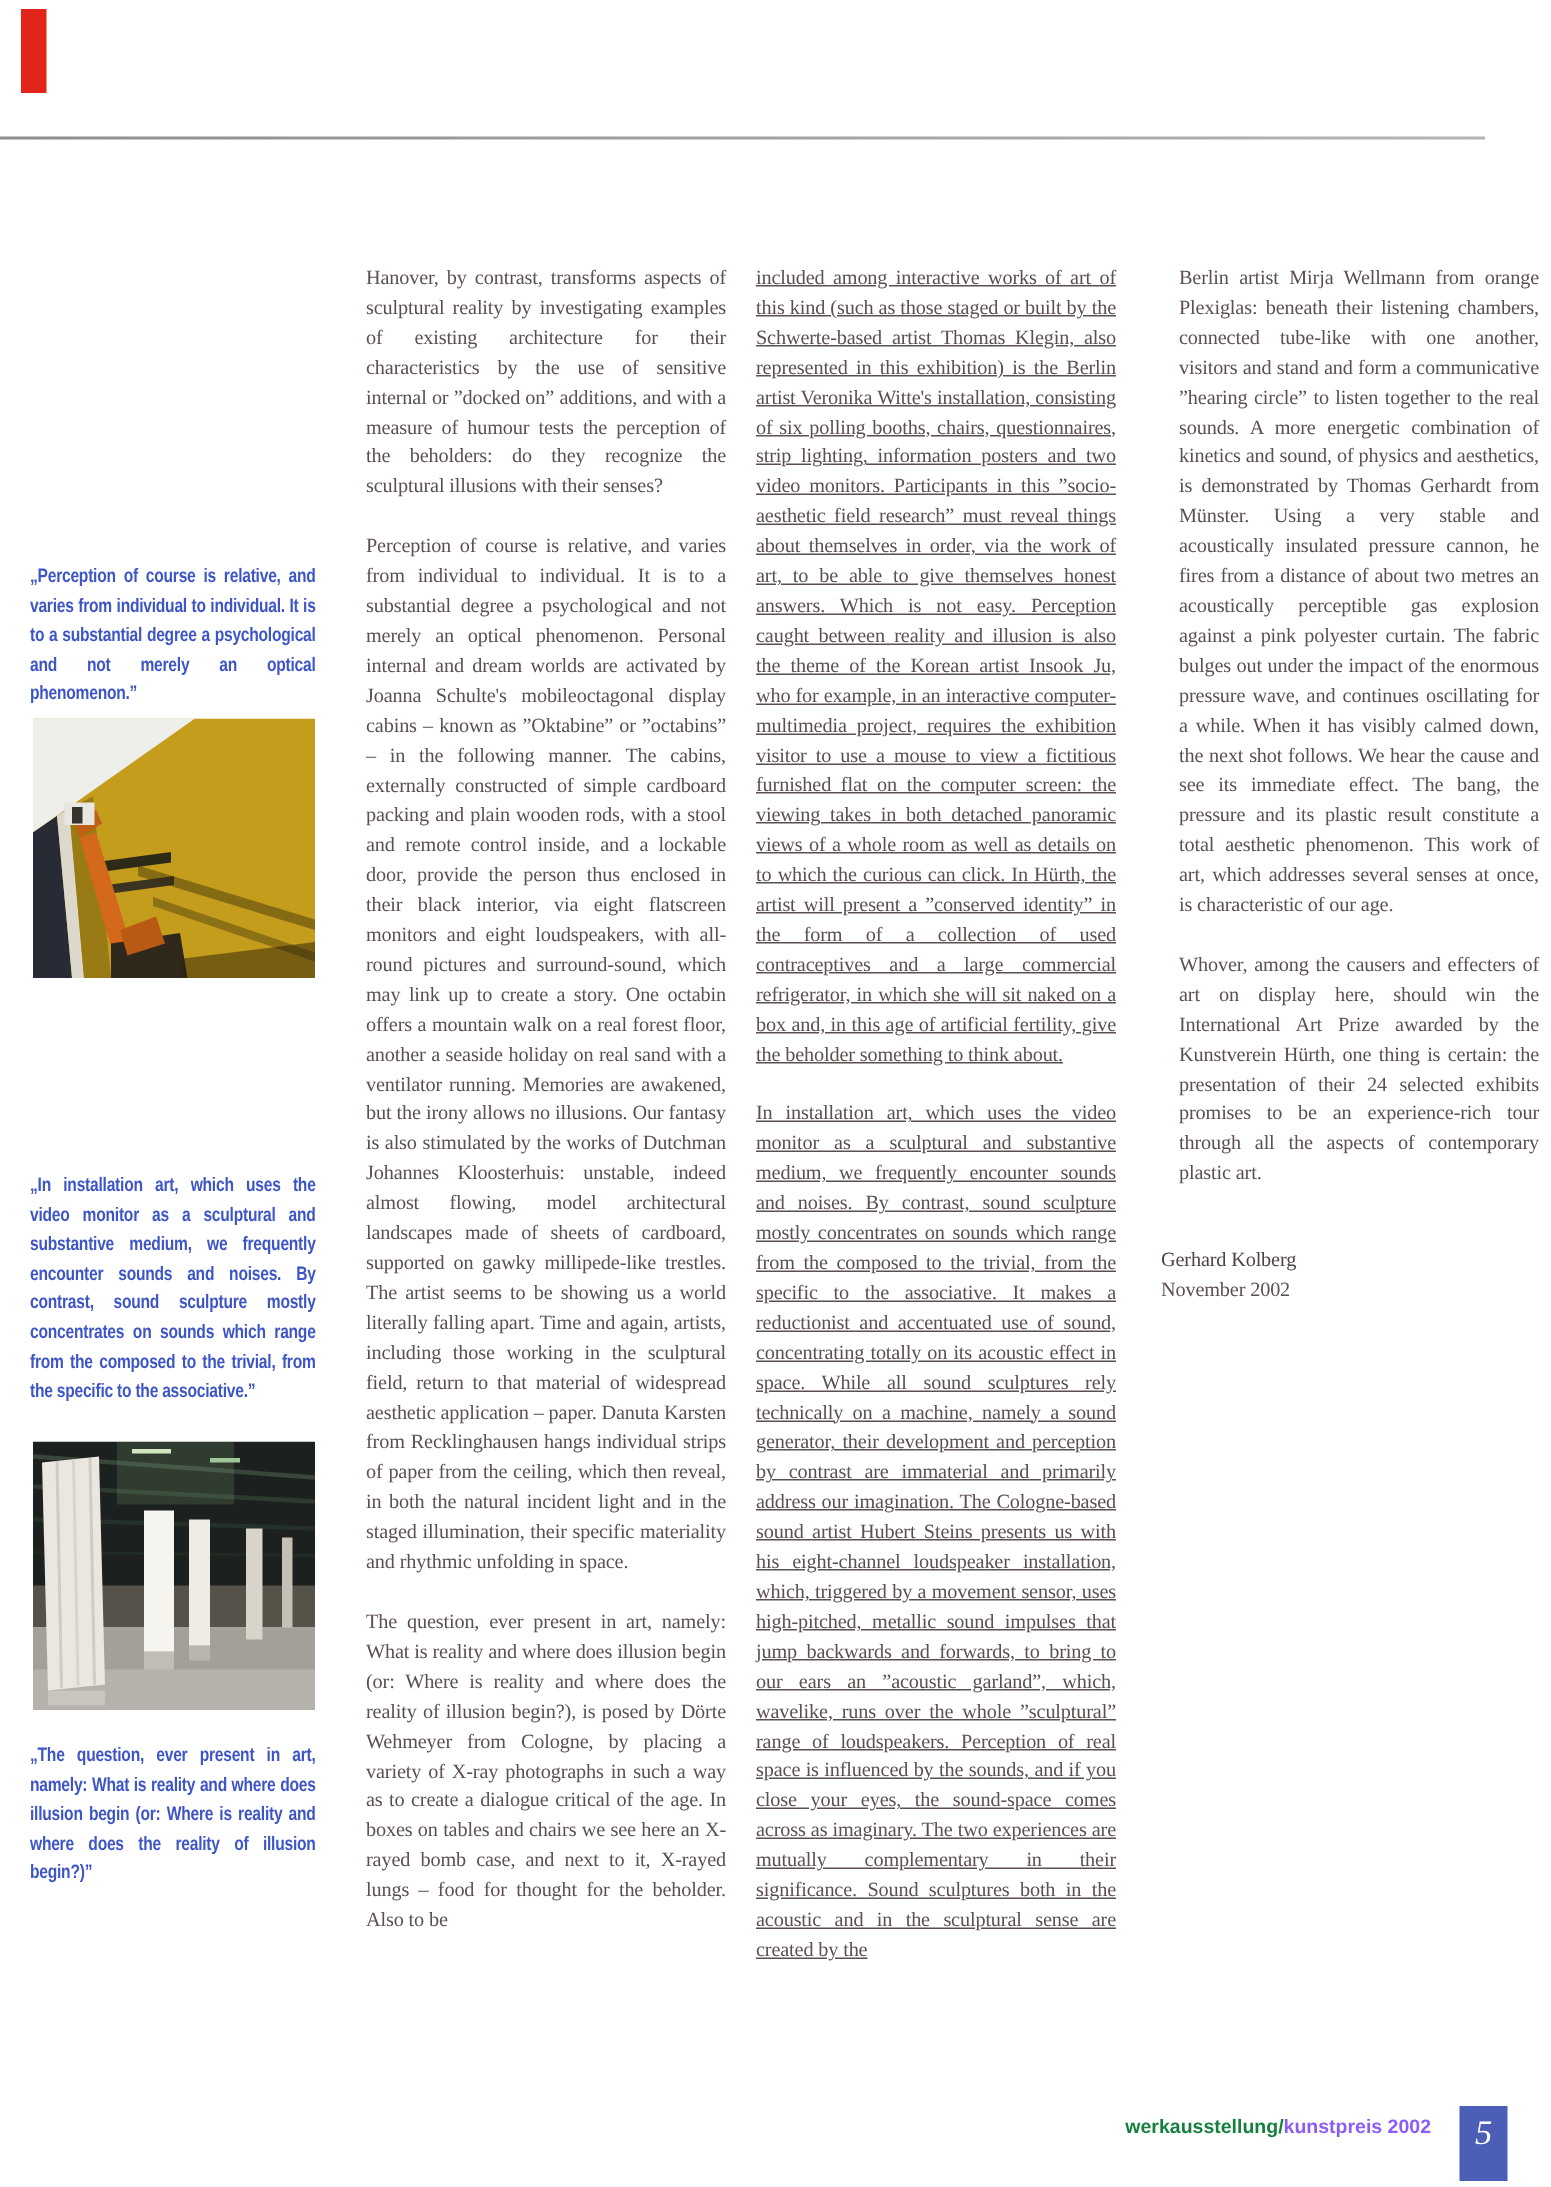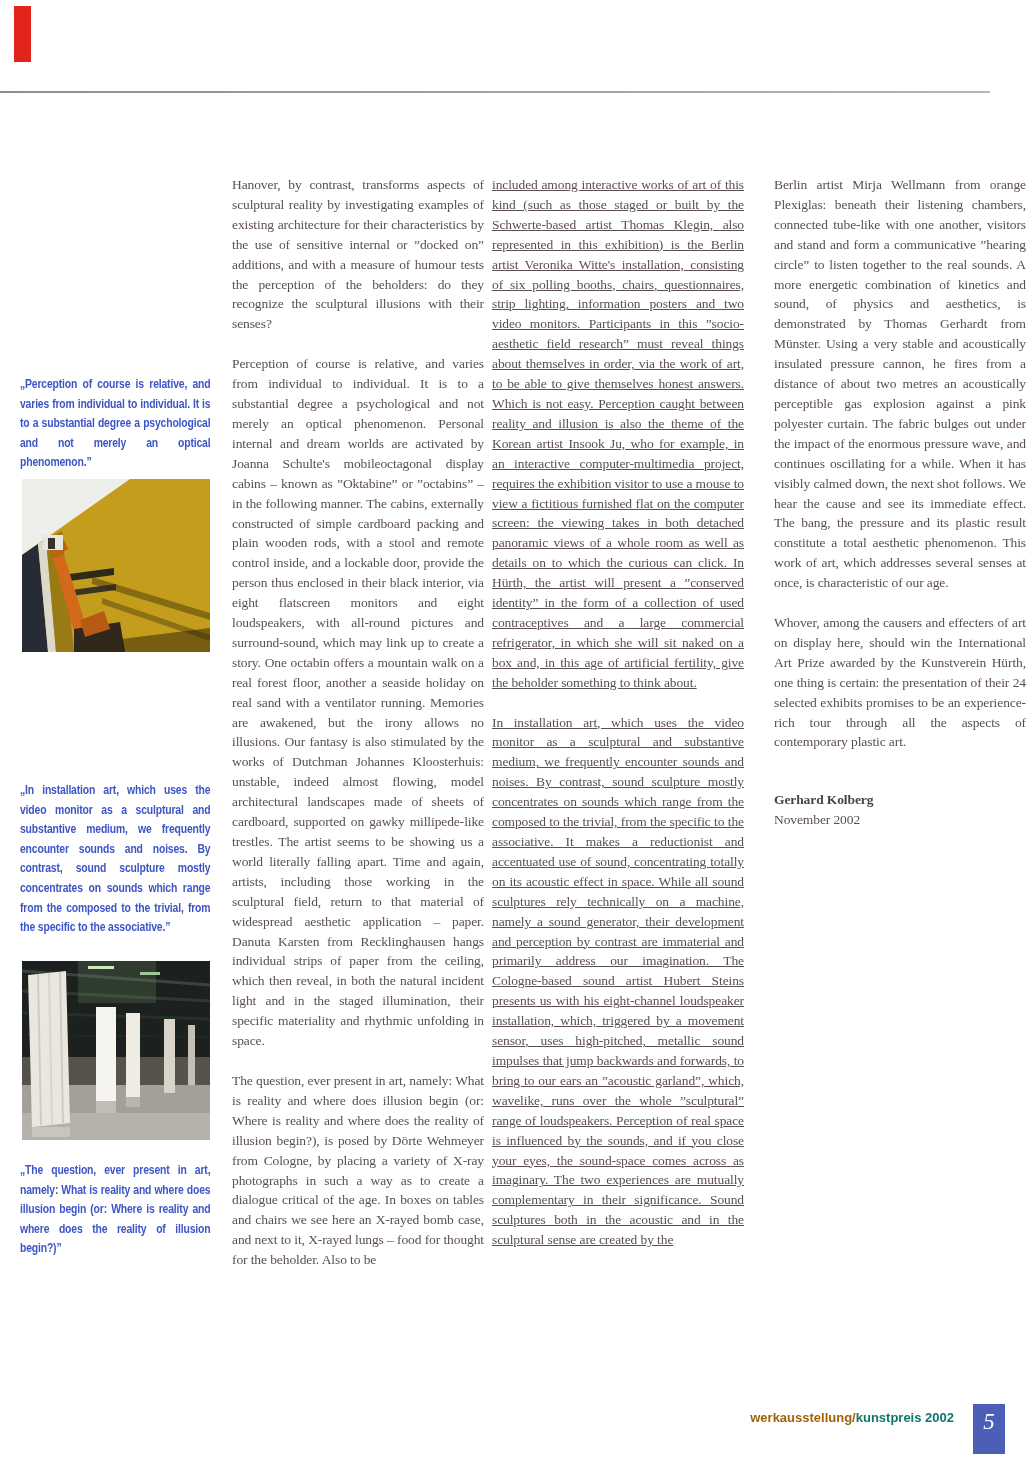--- a/index.html
+++ b/index.html
@@ -11,47 +11,47 @@
     overflow:hidden;
   }
   .red-bar{position:absolute;left:14px;top:6px;width:17px;height:56px;background:#e1251b;}
   .rule{position:absolute;left:0;top:91px;width:990px;height:2px;
         background:linear-gradient(to right,#8f8d8d,#b8b4b4);}
   .col{
     position:absolute;top:175px;width:252px;
     font-size:13.5px;line-height:19.9px;letter-spacing:-0.1px;
     color:#5c4f4f;text-align:justify;
   }
-  .col p{margin:0 0 20px 0;}
+  .col p{margin:0 0 20px 12px;}
   .col1{left:232px;}
   .col2{left:492px;text-decoration:underline;}
   .col3{left:774px;}
   .signature{margin-top:38px;}
-  .sig-name{font-weight:bold;color:#4d4242;}
+  .sig-name{font-weight:normal;color:#4d4242;}
   .sig-date{color:#5c4f4f;}
   .quote{
     position:absolute;left:20px;width:238px;
     transform:scaleX(0.8);transform-origin:left top;
     font-family:"Liberation Sans", sans-serif;
     font-weight:700;font-size:13px;line-height:19.6px;
     color:#3d55c6;text-align:justify;letter-spacing:-0.2px;
   }
   .quote1{top:374px;}
   .quote2{top:780px;}
   .quote3{top:1160px;}
   .photo{position:absolute;left:22px;display:block;}
   .photo1{top:479px;}
   .photo2{top:961px;}
   .footer{
     position:absolute;top:1410px;right:80px;
     font-family:"Liberation Sans", sans-serif;
     font-size:13px;font-weight:700;white-space:nowrap;
   }
-  .footer .bold-part{color:#a16207;}
-  .footer .light-part{color:#0f766e;}
+  .footer .bold-part{color:#15803d;}
+  .footer .light-part{color:#8b5cf6;}
   .page-box{
     position:absolute;left:973px;top:1404px;width:32px;height:50px;
     background:#4a5fb5;color:#ffffff;
     font-family:"Liberation Serif", serif;font-style:italic;
     font-size:23px;text-align:center;line-height:36px;
   }
 </style>
 </head>
 <body>
 

